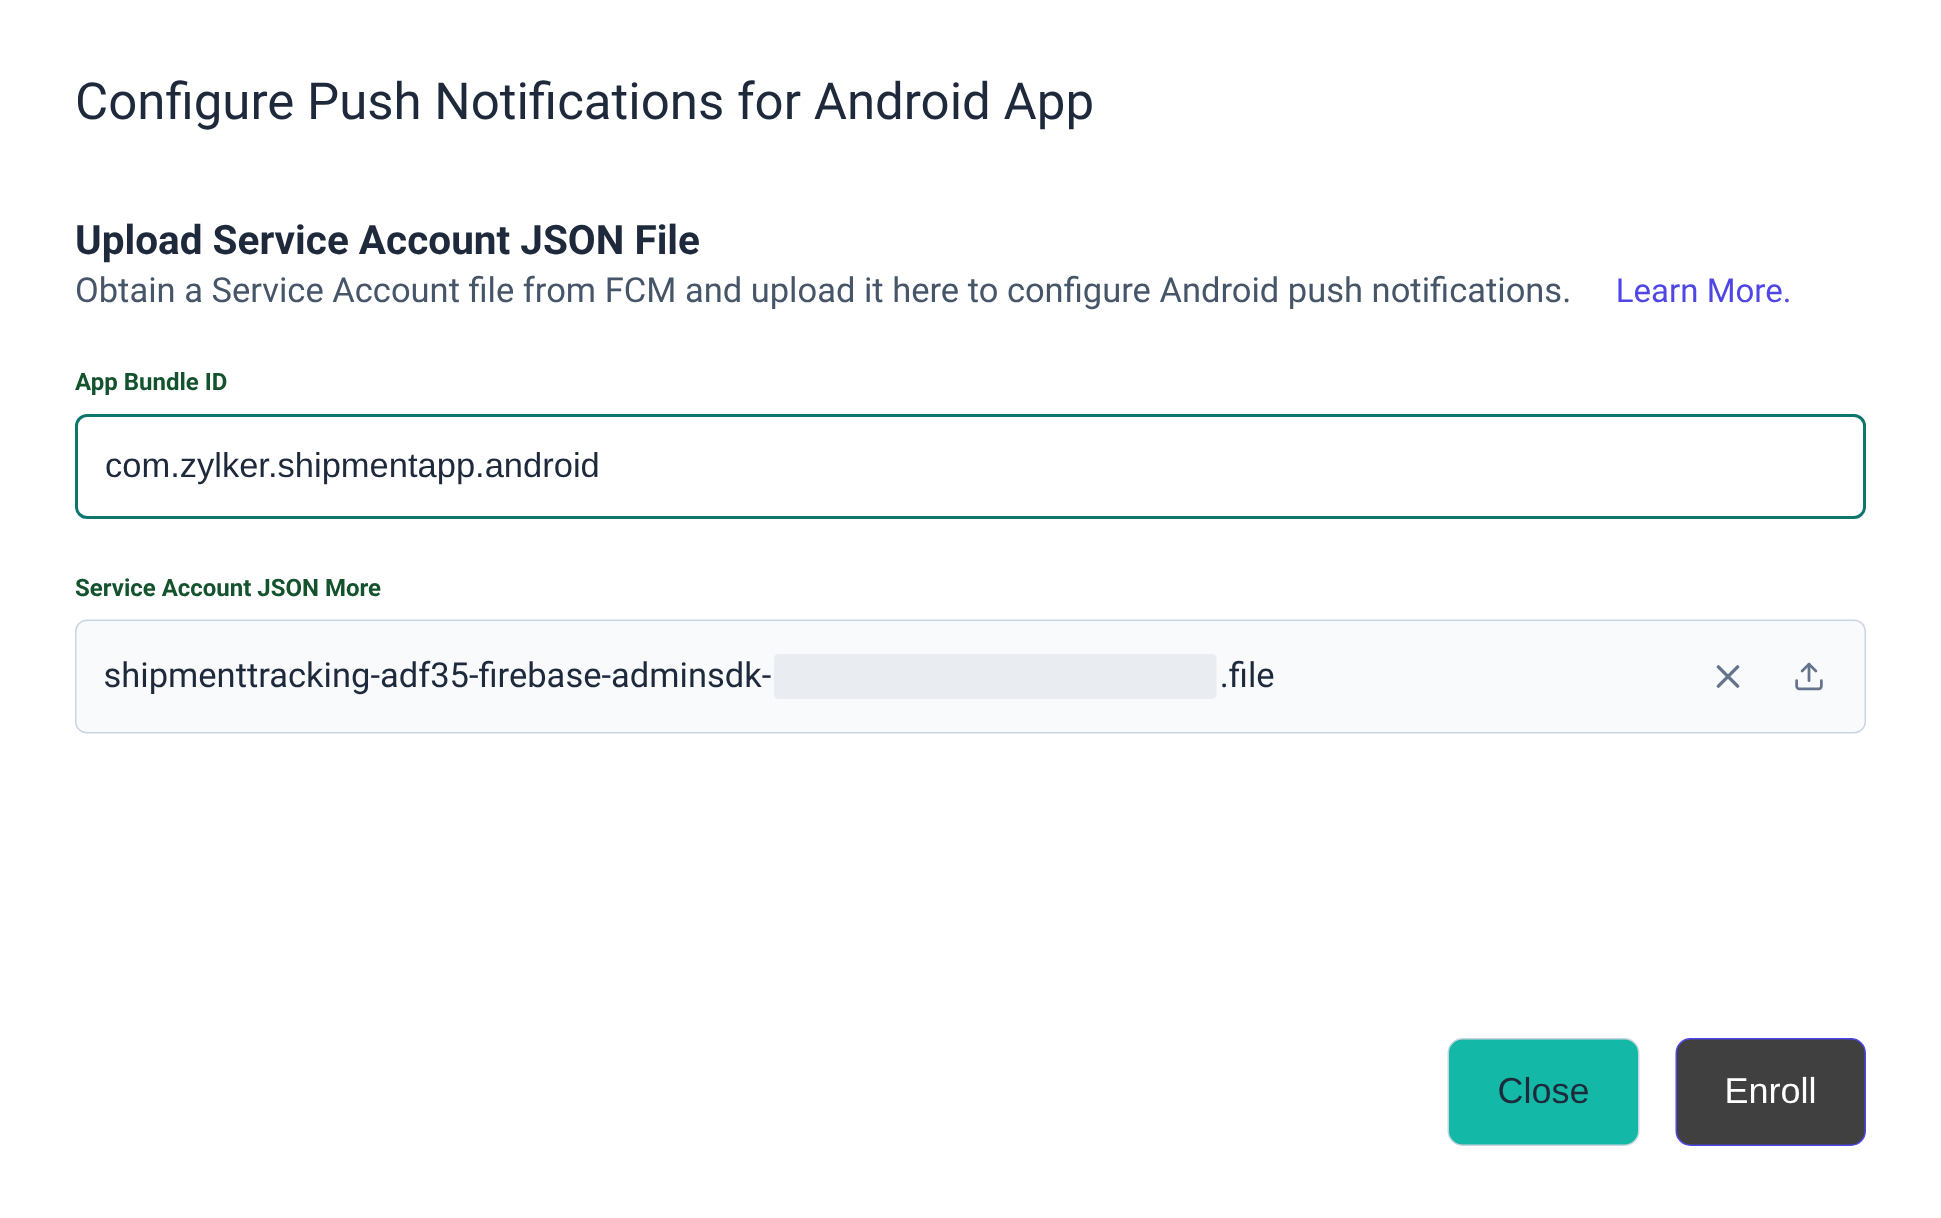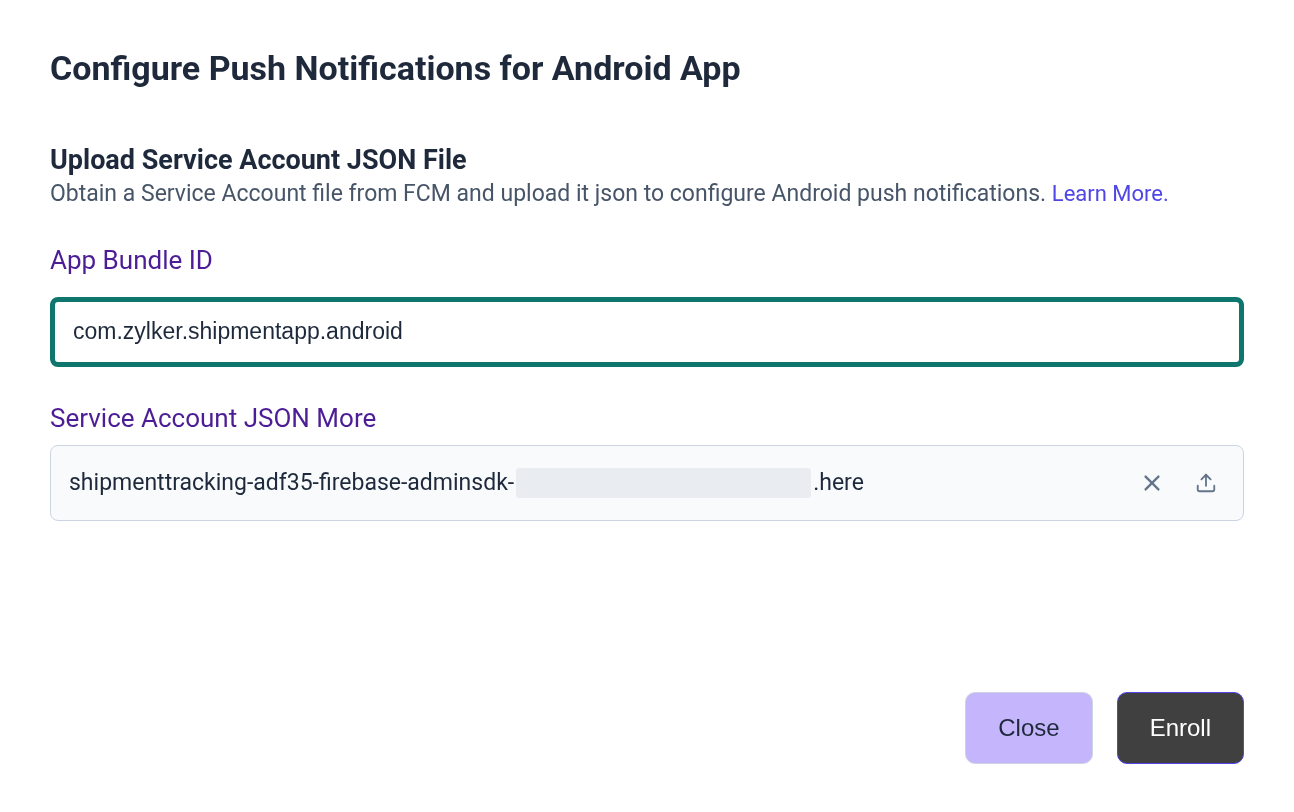--- a/index.html
+++ b/index.html
@@ -10,60 +10,60 @@
     body {
       font-family: -apple-system, BlinkMacSystemFont, "Segoe UI", Roboto, Helvetica, Arial, sans-serif;
       background: #ffffff;
       width: 1294px;
       height: 812px;
       padding: 48px 50px;
       position: relative;
     }
     .modal-title {
       font-size: 34px;
-      font-weight: 700;
+      font-weight: 400;
       color: #1e293b;
       margin-bottom: 56px;
     }
     .section-title {
       font-size: 27px;
       font-weight: 700;
       color: #1e293b;
     }
     .section-description {
       font-size: 23px;
       font-weight: 400;
       color: #475569;
       line-height: 1.6;
       margin-bottom: 32px;
     }
     .learn-more-link {
       color: #4f46e5;
       text-decoration: none;
       font-size: 22px;
       cursor: pointer;
+      margin-left: 24px;
     }
     .field-label {
-      font-size: 26px;
-      font-weight: 400;
-      color: #4c1d95;
+      font-size: 16px;
+      font-weight: 700;
+      color: #14532d;
       margin-bottom: 12px;
       display: block;
     }
     .text-input {
       width: 100%;
       height: 70px;
-      border: 5px solid #0f766e;
+      border: 2px solid #0f766e;
       border-radius: 8px;
       padding: 0 18px;
       font-size: 23px;
       color: #1e293b;
       background: #ffffff;
       outline: none;
-      margin-top: 10px;
     }
     .field-group {
       margin-bottom: 36px;
     }
     .file-input-wrapper {
       width: 100%;
       height: 76px;
       border: 1px solid #cbd5e1;
       border-radius: 8px;
       background: #f8fafc;
@@ -116,54 +116,54 @@
       padding: 0 32px;
       border-radius: 10px;
       font-size: 24px;
       font-weight: 500;
       cursor: pointer;
       display: flex;
       align-items: center;
       justify-content: center;
     }
     .btn-secondary {
-      background: #c4b5fd;
+      background: #14b8a6;
       border: 1px solid #cbd5e1;
       color: #1e293b;
     }
     .btn-primary {
       background: #404040;
       border: 1px solid #4f46e5;
       color: #ffffff;
     }
   </style>
 </head>
 <body>
 
 <h1 class="modal-title">Configure Push Notifications for Android App</h1>
 
 <h2 class="section-title">Upload Service Account JSON File</h2>
 
 <p class="section-description">
-  <span>Obtain a Service Account file from FCM and upload it json to configure Android push notifications. </span>
+  <span>Obtain a Service Account file from FCM and upload it here to configure Android push notifications. </span>
   <a class="learn-more-link">Learn More.</a>
 </p>
 
 <div class="field-group">
   <label class="field-label">App Bundle ID</label>
   <input type="text" class="text-input" value="com.zylker.shipmentapp.android" style="">
 </div>
 
 <div class="field-group">
   <label class="field-label">Service Account JSON More</label>
   <div class="file-input-wrapper">
     <div class="file-name-area">
       <span>shipmenttracking-adf35-firebase-adminsdk-</span>
       <span class="redacted-box"></span>
-      <span>.here</span>
+      <span>.file</span>
     </div>
     <button class="icon-button">
       <svg viewBox="0 0 24 24" fill="none" stroke="currentColor" stroke-width="2.5" stroke-linecap="round">
         <line x1="5" y1="5" x2="19" y2="19"></line>
         <line x1="19" y1="5" x2="5" y2="19"></line>
       </svg>
     </button>
     <button class="icon-button">
       <svg viewBox="0 0 24 24" fill="none" stroke="currentColor" stroke-width="2" stroke-linecap="round" stroke-linejoin="round">
         <path d="M21 15v4a2 2 0 0 1-2 2H5a2 2 0 0 1-2-2v-4"></path>

